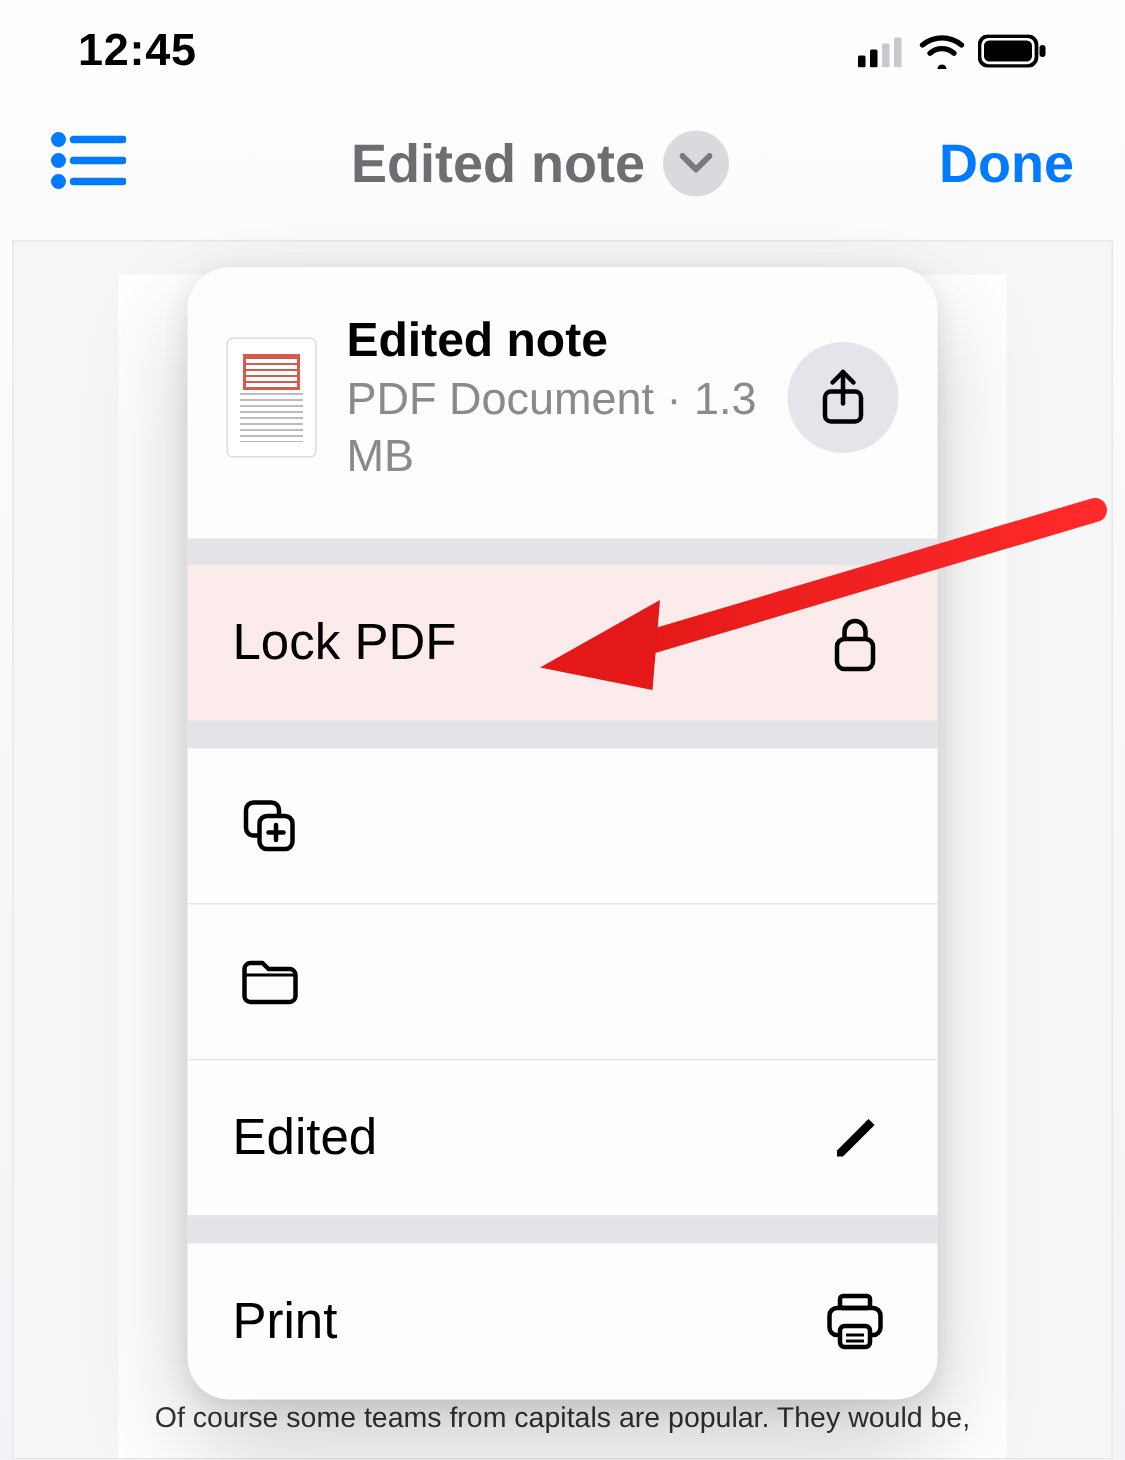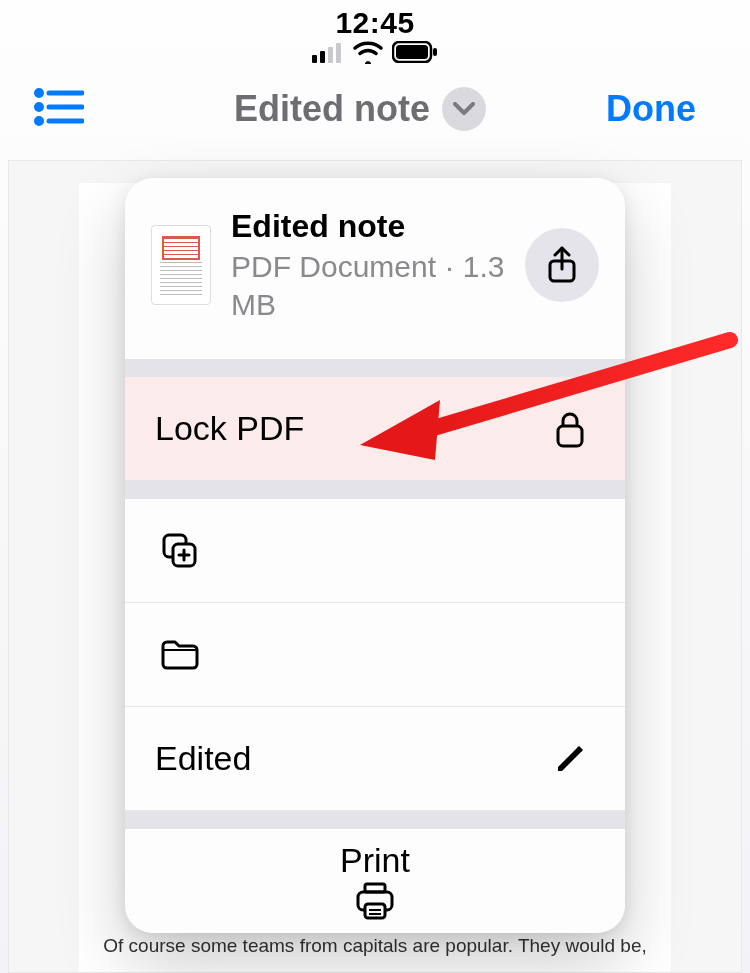--- a/index.html
+++ b/index.html
@@ -9,23 +9,22 @@
     background: linear-gradient(#fefefe, #f3f2f6);
     position: relative;
     color: #000;
   }
 
   
   .status-bar {
     height: 64px;
     display: flex;
     align-items: center;
-    justify-content: flex-end;
+    justify-content: space-between;
     padding: 4px 52px 0 52px;
-    flex-direction: column;
   }
   .status-time {
     font-size: 30px;
     font-weight: 600;
     letter-spacing: 0.5px;
   }
   .status-right {
     display: flex;
     align-items: center;
     gap: 8px;
@@ -58,20 +57,21 @@
     border-radius: 22px;
     background: #dadade;
     display: flex;
     align-items: center;
     justify-content: center;
   }
   .nav-right {
     font-size: 36px;
     font-weight: 700;
     color: #007aff;
+    text-align: right;
     min-width: 110px;
   }
 
   
   .doc-bg {
     position: absolute;
     left: 8px; right: 8px; top: 160px; bottom: 0;
     background: #f6f6f6;
     border: 1px solid #e8e8e8;
   }
@@ -147,32 +147,32 @@
 
   .sheet-divider {
     height: 18px;
     background: #e4e3e8;
   }
 
   .sheet-item {
     display: flex;
     align-items: center;
     justify-content: space-between;
-    padding: 12px 30px;
+    padding: 0 30px;
     height: 104px;
     background: #fdfdfd;
     font-size: 34px;
     font-weight: 500;
     color: #000;
     border-bottom: 1px solid #e6e6e9;
   }
   .sheet-item.highlight {
     background: #fbeceb;
   }
-  .sheet-item:last-child { border-bottom: none; flex-direction: column; }
+  .sheet-item:last-child { border-bottom: none; }
   .sheet-item .icon-slot {
     width: 50px;
     display: flex;
     justify-content: center;
     align-items: center;
   }
 
   
   .annotation-arrow {
     position: absolute;

